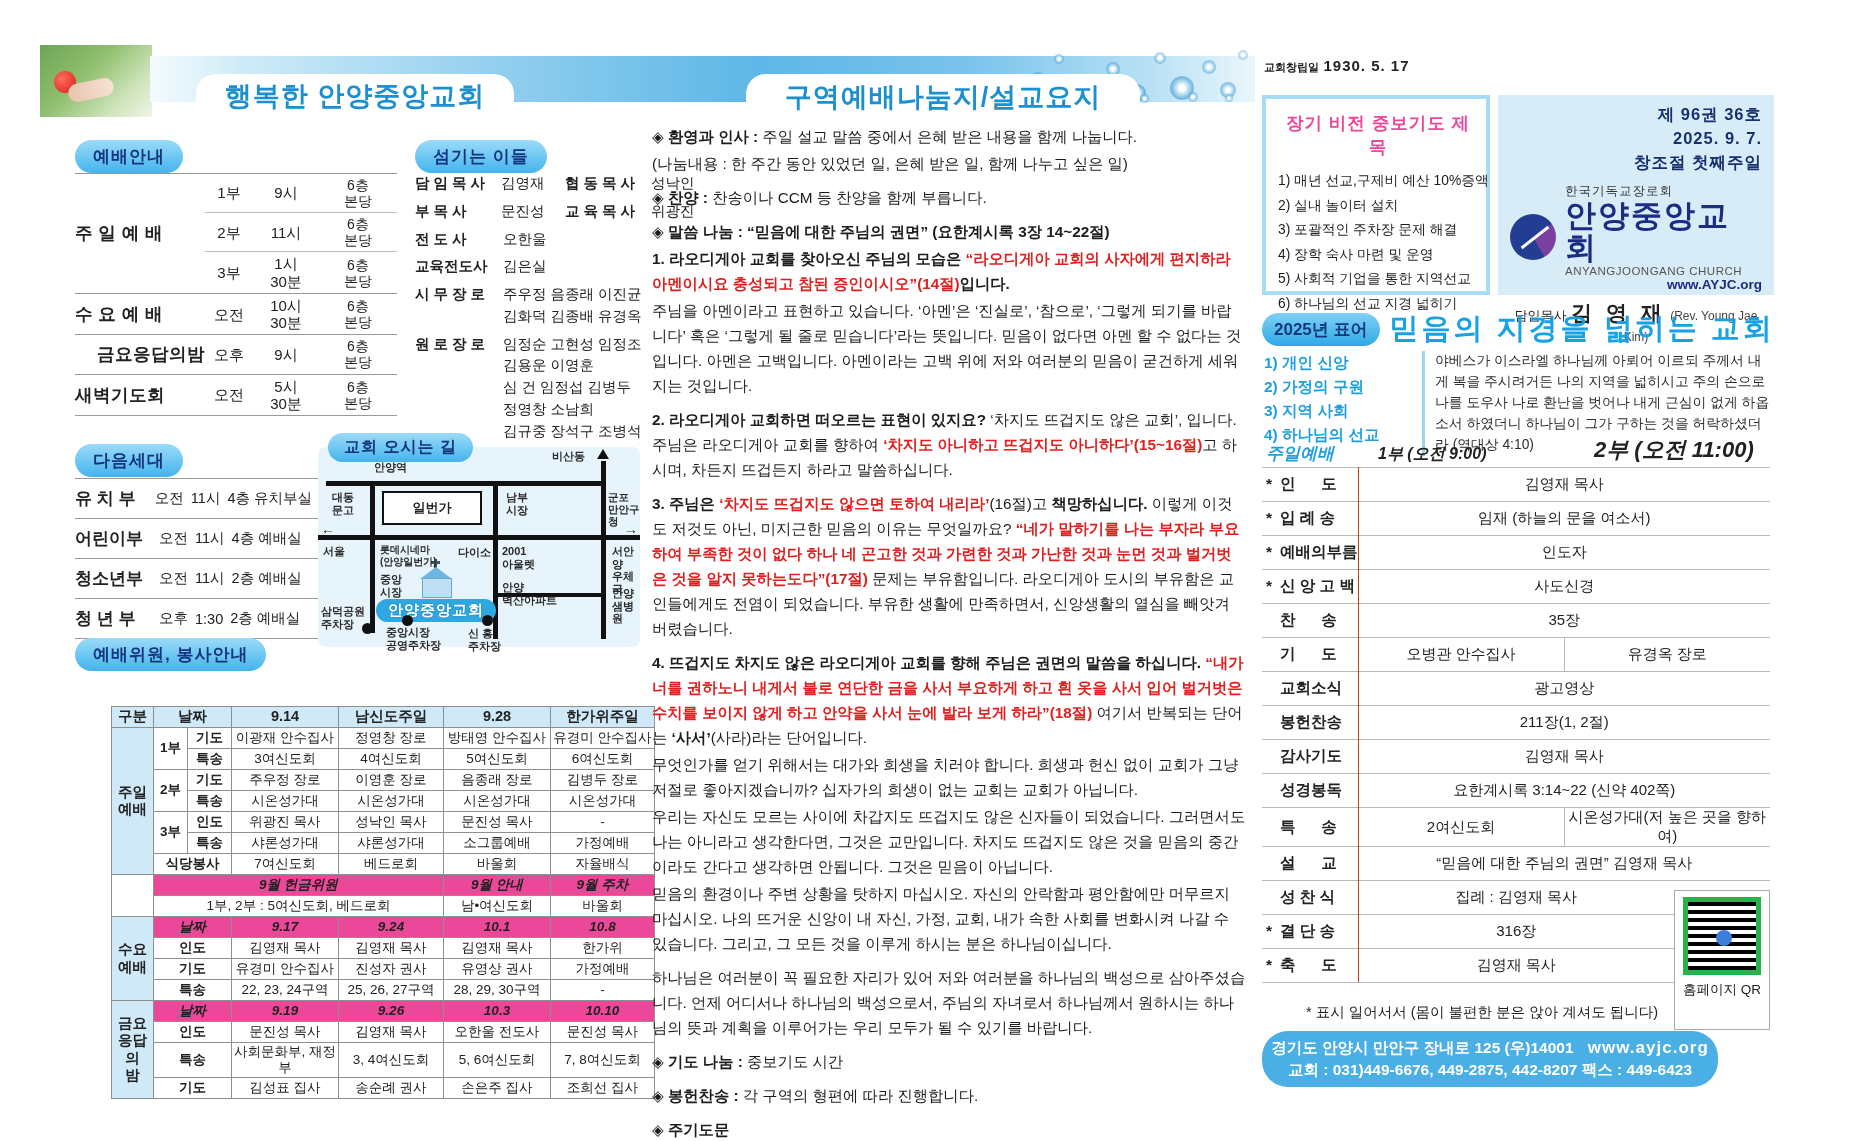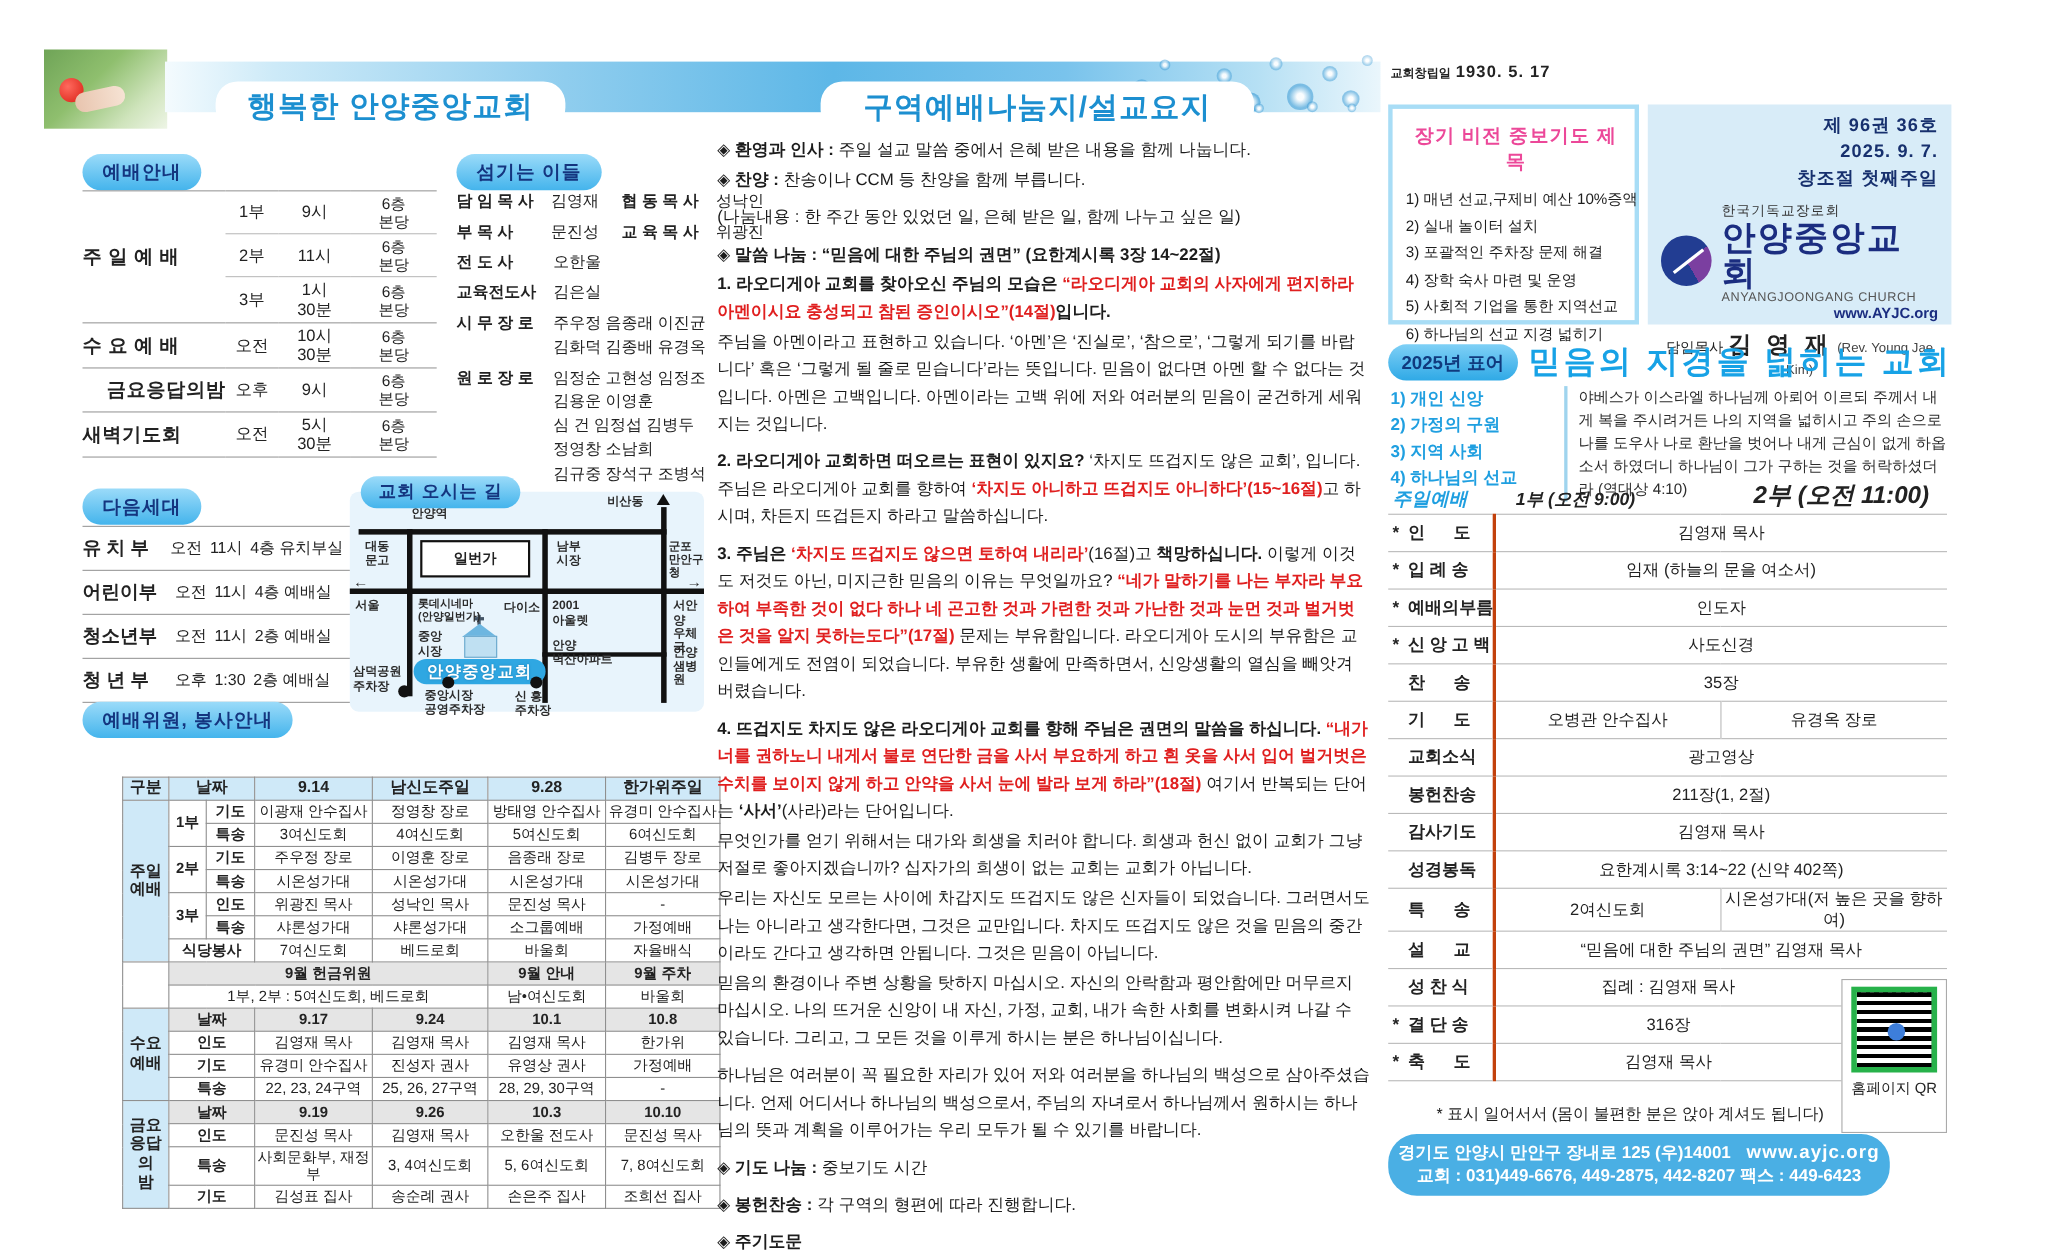--- a/index.html
+++ b/index.html
@@ -67,21 +67,21 @@
   .map .church .roof{position:absolute;left:6px;top:8px;width:0;height:0;border-left:16px solid transparent;border-right:16px solid transparent;border-bottom:12px solid #6db6e0;}
   .map .church .bodyb{position:absolute;left:8px;top:19px;width:28px;height:18px;background:#bfe0f2;border:1px solid #6aa8cc;}
   .map .church .cross{position:absolute;left:20px;top:0px;width:3px;height:9px;background:#456;}
   .map .church .cross:after{content:"";position:absolute;left:-3px;top:2px;width:9px;height:3px;background:#456;}
 
   
   .wt{position:absolute;left:75px;top:706px;width:543px;border-collapse:collapse;table-layout:fixed;margin-left:36px;}
   .wt td{border:1px solid #8f8f8f;font-size:13.5px;text-align:center;vertical-align:middle;
          padding:1px 1px;height:21px;white-space:pre-line;line-height:1.2;overflow:hidden;}
   .wt td.hd{background:#cfe9f8;font-weight:bold;font-size:14.5px;}
-  .wt td.hd2{background:#e5e5e5;font-weight:bold;}
+  .wt td.hd2{background:#ec4899;font-weight:bold;font-style:italic;}
   .wt td.lbl{font-weight:bold;}
 
   
   .sermon{position:absolute;left:652px;top:124px;width:594px;height:950px;font-size:15.3px;line-height:25px;color:#1c1c1c;}
   .sermon p{margin:0 0 9px 0;}
   .sermon p.tight{margin-bottom:2px;}
   .sermon .b{font-weight:bold;}
   .sermon .r{color:#e01f1f;font-weight:bold;}
 
   
@@ -114,21 +114,21 @@
   .mlist{position:absolute;left:2px;top:296px;width:152px;color:#1f9fe0;font-weight:bold;font-size:15.5px;line-height:1.55;}
   .verse{position:absolute;left:160px;top:296px;width:352px;border-left:3px solid #9fd4ee;padding-left:10px;
          font-size:13.8px;line-height:1.52;color:#2d2d2d;}
   .svchead{position:absolute;left:4px;top:380px;width:508px;display:flex;align-items:flex-end;font-style:italic;}
   .svchead .a{color:#1f9fe0;font-weight:bold;font-size:17px;width:112px;}
   .svchead .b1{font-size:16px;font-weight:bold;width:216px;}
   .svchead .b2{font-size:22px;font-weight:bold;}
   .otable{position:absolute;left:0;top:412px;width:508px;border-collapse:collapse;table-layout:fixed;}
   .otable td{border-top:1px solid #b9b9b9;height:34px;vertical-align:middle;font-size:15px;text-align:center;padding:0 4px;}
   .otable tr:first-child td{border-top:1px solid #b9b9b9;}
-  .otable td.olabel{border-right:3px solid #c2410c;text-align:left;font-weight:bold;font-size:15.5px;padding-left:4px;white-space:pre;}
+  .otable td.olabel{border-right:1px solid #c2410c;text-align:left;font-weight:bold;font-size:15.5px;padding-left:4px;white-space:pre;}
   .otable td.split{border-left:1px solid #b9b9b9;}
   .otable tr.last td{border-bottom:1px solid #b9b9b9;}
   .star{display:inline-block;width:14px;color:#222;font-weight:bold;}
   .qrwrap{position:absolute;left:412px;top:835px;width:96px;height:140px;background:#fff;border:1px solid #aaa;
           display:flex;flex-direction:column;align-items:center;padding-top:6px;}
   .qr{width:78px;height:78px;border:5px solid #27b24a;background:
       repeating-linear-gradient(0deg,#000 0 4px,#fff 4px 8px),
       repeating-linear-gradient(90deg,#000 0 4px,rgba(255,255,255,.82) 4px 8px);position:relative;}
   .qr:after{content:"";position:absolute;left:28px;top:28px;width:16px;height:16px;border-radius:50%;background:#3d7edb;}
   .qrcap{margin-top:6px;font-size:13.5px;color:#222;}
@@ -503,22 +503,22 @@
           <td data-name="committee-cell">김성표 집사</td>
           <td data-name="committee-cell">송순례 권사</td>
           <td data-name="committee-cell">손은주 집사</td>
           <td data-name="committee-cell">조희선 집사</td>
         </tr>
       </tbody>
   </table>
 
   <div class="sermon" id="sermon" data-name="sermon-content">
       <p class="tight" data-name="sermon-paragraph"><span class="b" data-name="sermon-text">◈ 환영과 인사 : </span><span data-name="sermon-text">주일 설교 말씀 중에서 은혜 받은 내용을 함께 나눕니다.</span></p>
+      <p data-name="sermon-paragraph"><span data-name="sermon-text">  (나눔내용 : 한 주간 동안 있었던 일, 은혜 받은 일, 함께 나누고 싶은 일)</span></p>
       <p data-name="sermon-paragraph"><span class="b" data-name="sermon-text">◈ 찬양 : </span><span data-name="sermon-text">찬송이나 CCM 등 찬양을 함께 부릅니다.</span></p>
-      <p data-name="sermon-paragraph"><span data-name="sermon-text">  (나눔내용 : 한 주간 동안 있었던 일, 은혜 받은 일, 함께 나누고 싶은 일)</span></p>
       <p class="tight" data-name="sermon-paragraph"><span class="b" data-name="sermon-text">◈ 말씀 나눔 : “믿음에 대한 주님의 권면” (요한계시록 3장 14~22절)</span></p>
       <p class="tight" data-name="sermon-paragraph"><span class="b" data-name="sermon-text"> 1. 라오디게아 교회를 찾아오신 주님의 모습은 </span><span class="r" data-name="sermon-quote">“라오디게아 교회의 사자에게 편지하라 아멘이시요 충성되고 참된 증인이시오”(14절)</span><span class="b" data-name="sermon-text">입니다.</span></p>
       <p data-name="sermon-paragraph"><span data-name="sermon-text"> 주님을 아멘이라고 표현하고 있습니다. ‘아멘’은 ‘진실로’, ‘참으로’, ‘그렇게 되기를 바랍니다’ 혹은 ‘그렇게 될 줄로 믿습니다’라는 뜻입니다. 믿음이 없다면 아멘 할 수 없다는 것입니다. 아멘은 고백입니다. 아멘이라는 고백 위에 저와 여러분의 믿음이 굳건하게 세워지는 것입니다.</span></p>
       <p data-name="sermon-paragraph"><span class="b" data-name="sermon-text"> 2. 라오디게아 교회하면 떠오르는 표현이 있지요? </span><span data-name="sermon-text">‘차지도 뜨겁지도 않은 교회’, 입니다. 주님은 라오디게아 교회를 향하여 </span><span class="r" data-name="sermon-quote">‘차지도 아니하고 뜨겁지도 아니하다’(15~16절)</span><span data-name="sermon-text">고 하시며, 차든지 뜨겁든지 하라고 말씀하십니다.</span></p>
       <p data-name="sermon-paragraph"><span class="b" data-name="sermon-text"> 3. 주님은 </span><span class="r" data-name="sermon-quote">‘차지도 뜨겁지도 않으면 토하여 내리라’</span><span data-name="sermon-text">(16절)고 </span><span class="b" data-name="sermon-text">책망하십니다.</span><span data-name="sermon-text"> 이렇게 이것도 저것도 아닌, 미지근한 믿음의 이유는 무엇일까요? </span><span class="r" data-name="sermon-quote">“네가 말하기를 나는 부자라 부요하여 부족한 것이 없다 하나 네 곤고한 것과 가련한 것과 가난한 것과 눈먼 것과 벌거벗은 것을 알지 못하는도다”(17절)</span><span data-name="sermon-text"> 문제는 부유함입니다. 라오디게아 도시의 부유함은 교인들에게도 전염이 되었습니다. 부유한 생활에 만족하면서, 신앙생활의 열심을 빼앗겨 버렸습니다.</span></p>
       <p class="tight" data-name="sermon-paragraph"><span class="b" data-name="sermon-text"> 4. 뜨겁지도 차지도 않은 라오디게아 교회를 향해 주님은 권면의 말씀을 하십니다. </span><span class="r" data-name="sermon-quote">“내가 너를 권하노니 내게서 불로 연단한 금을 사서 부요하게 하고 흰 옷을 사서 입어 벌거벗은 수치를 보이지 않게 하고 안약을 사서 눈에 발라 보게 하라”(18절)</span><span data-name="sermon-text"> 여기서 반복되는 단어는 </span><span class="b" data-name="sermon-text">‘사서’</span><span data-name="sermon-text">(사라)라는 단어입니다.</span></p>
       <p class="tight" data-name="sermon-paragraph"><span data-name="sermon-text"> 무엇인가를 얻기 위해서는 대가와 희생을 치러야 합니다. 희생과 헌신 없이 교회가 그냥 저절로 좋아지겠습니까?  십자가의 희생이 없는 교회는 교회가 아닙니다.</span></p>
       <p class="tight" data-name="sermon-paragraph"><span data-name="sermon-text"> 우리는 자신도 모르는 사이에 차갑지도 뜨겁지도 않은 신자들이 되었습니다. 그러면서도 나는 아니라고 생각한다면, 그것은 교만입니다. 차지도 뜨겁지도 않은 것을 믿음의 중간이라도 간다고 생각하면 안됩니다. 그것은 믿음이 아닙니다.</span></p>
       <p data-name="sermon-paragraph"><span data-name="sermon-text"> 믿음의 환경이나 주변 상황을 탓하지 마십시오. 자신의 안락함과 평안함에만 머무르지 마십시오. 나의 뜨거운 신앙이 내 자신, 가정, 교회, 내가 속한 사회를 변화시켜 나갈 수 있습니다. 그리고, 그 모든 것을 이루게 하시는 분은 하나님이십니다.</span></p>
       <p data-name="sermon-paragraph"><span data-name="sermon-text"> 하나님은 여러분이 꼭 필요한 자리가 있어 저와 여러분을 하나님의 백성으로 삼아주셨습니다. 언제 어디서나 하나님의 백성으로서, 주님의 자녀로서 하나님께서 원하시는 하나님의 뜻과 계획을 이루어가는 우리 모두가 될 수 있기를 바랍니다.</span></p>

